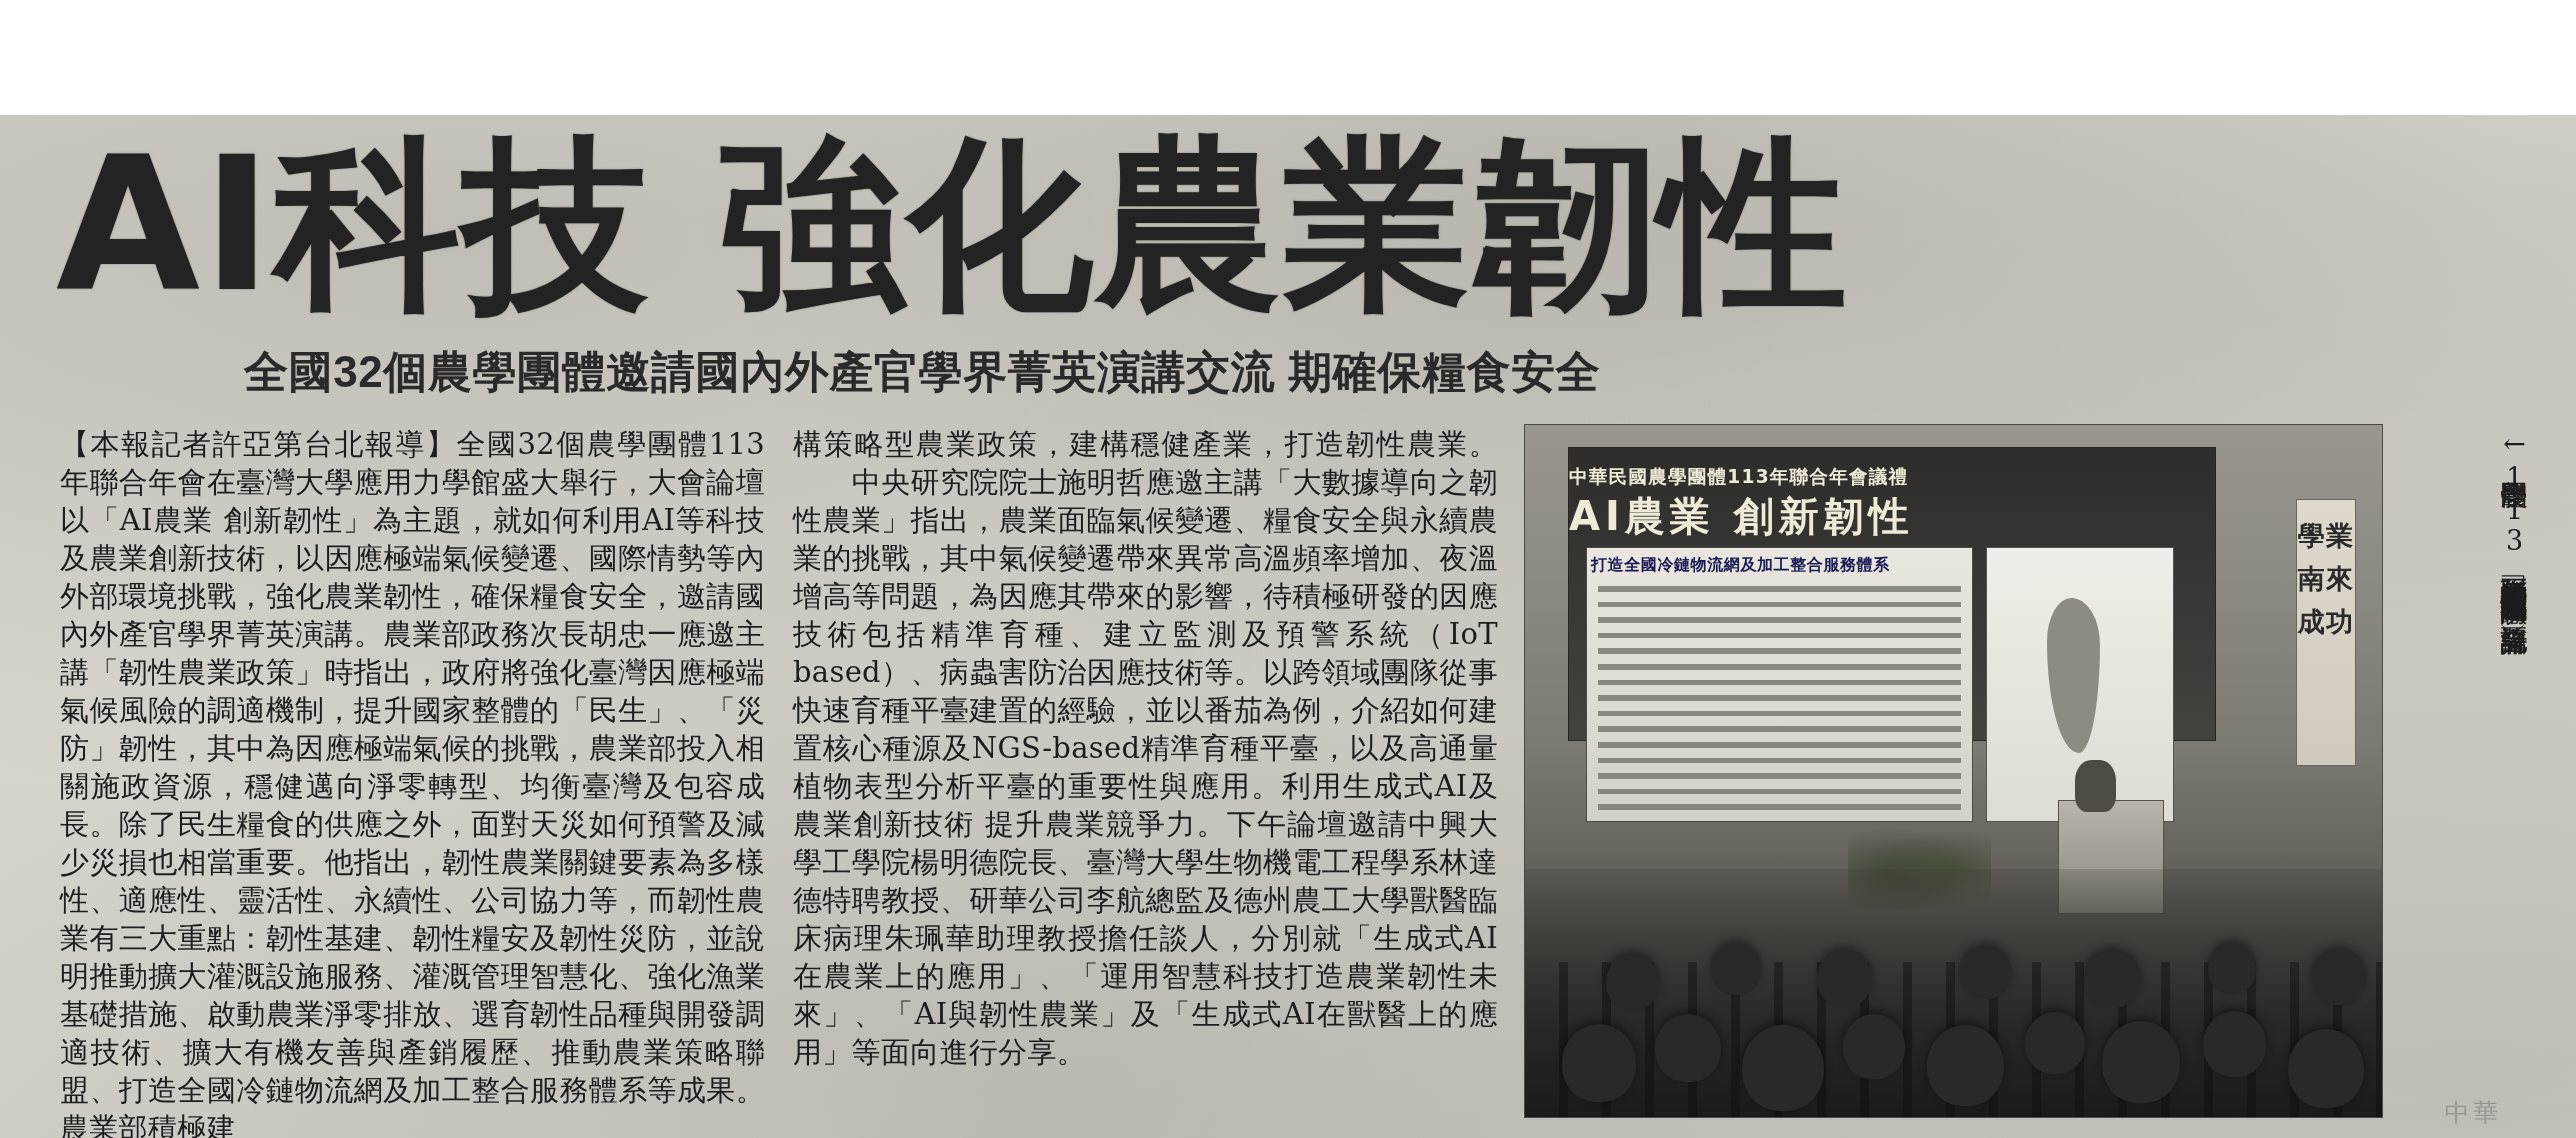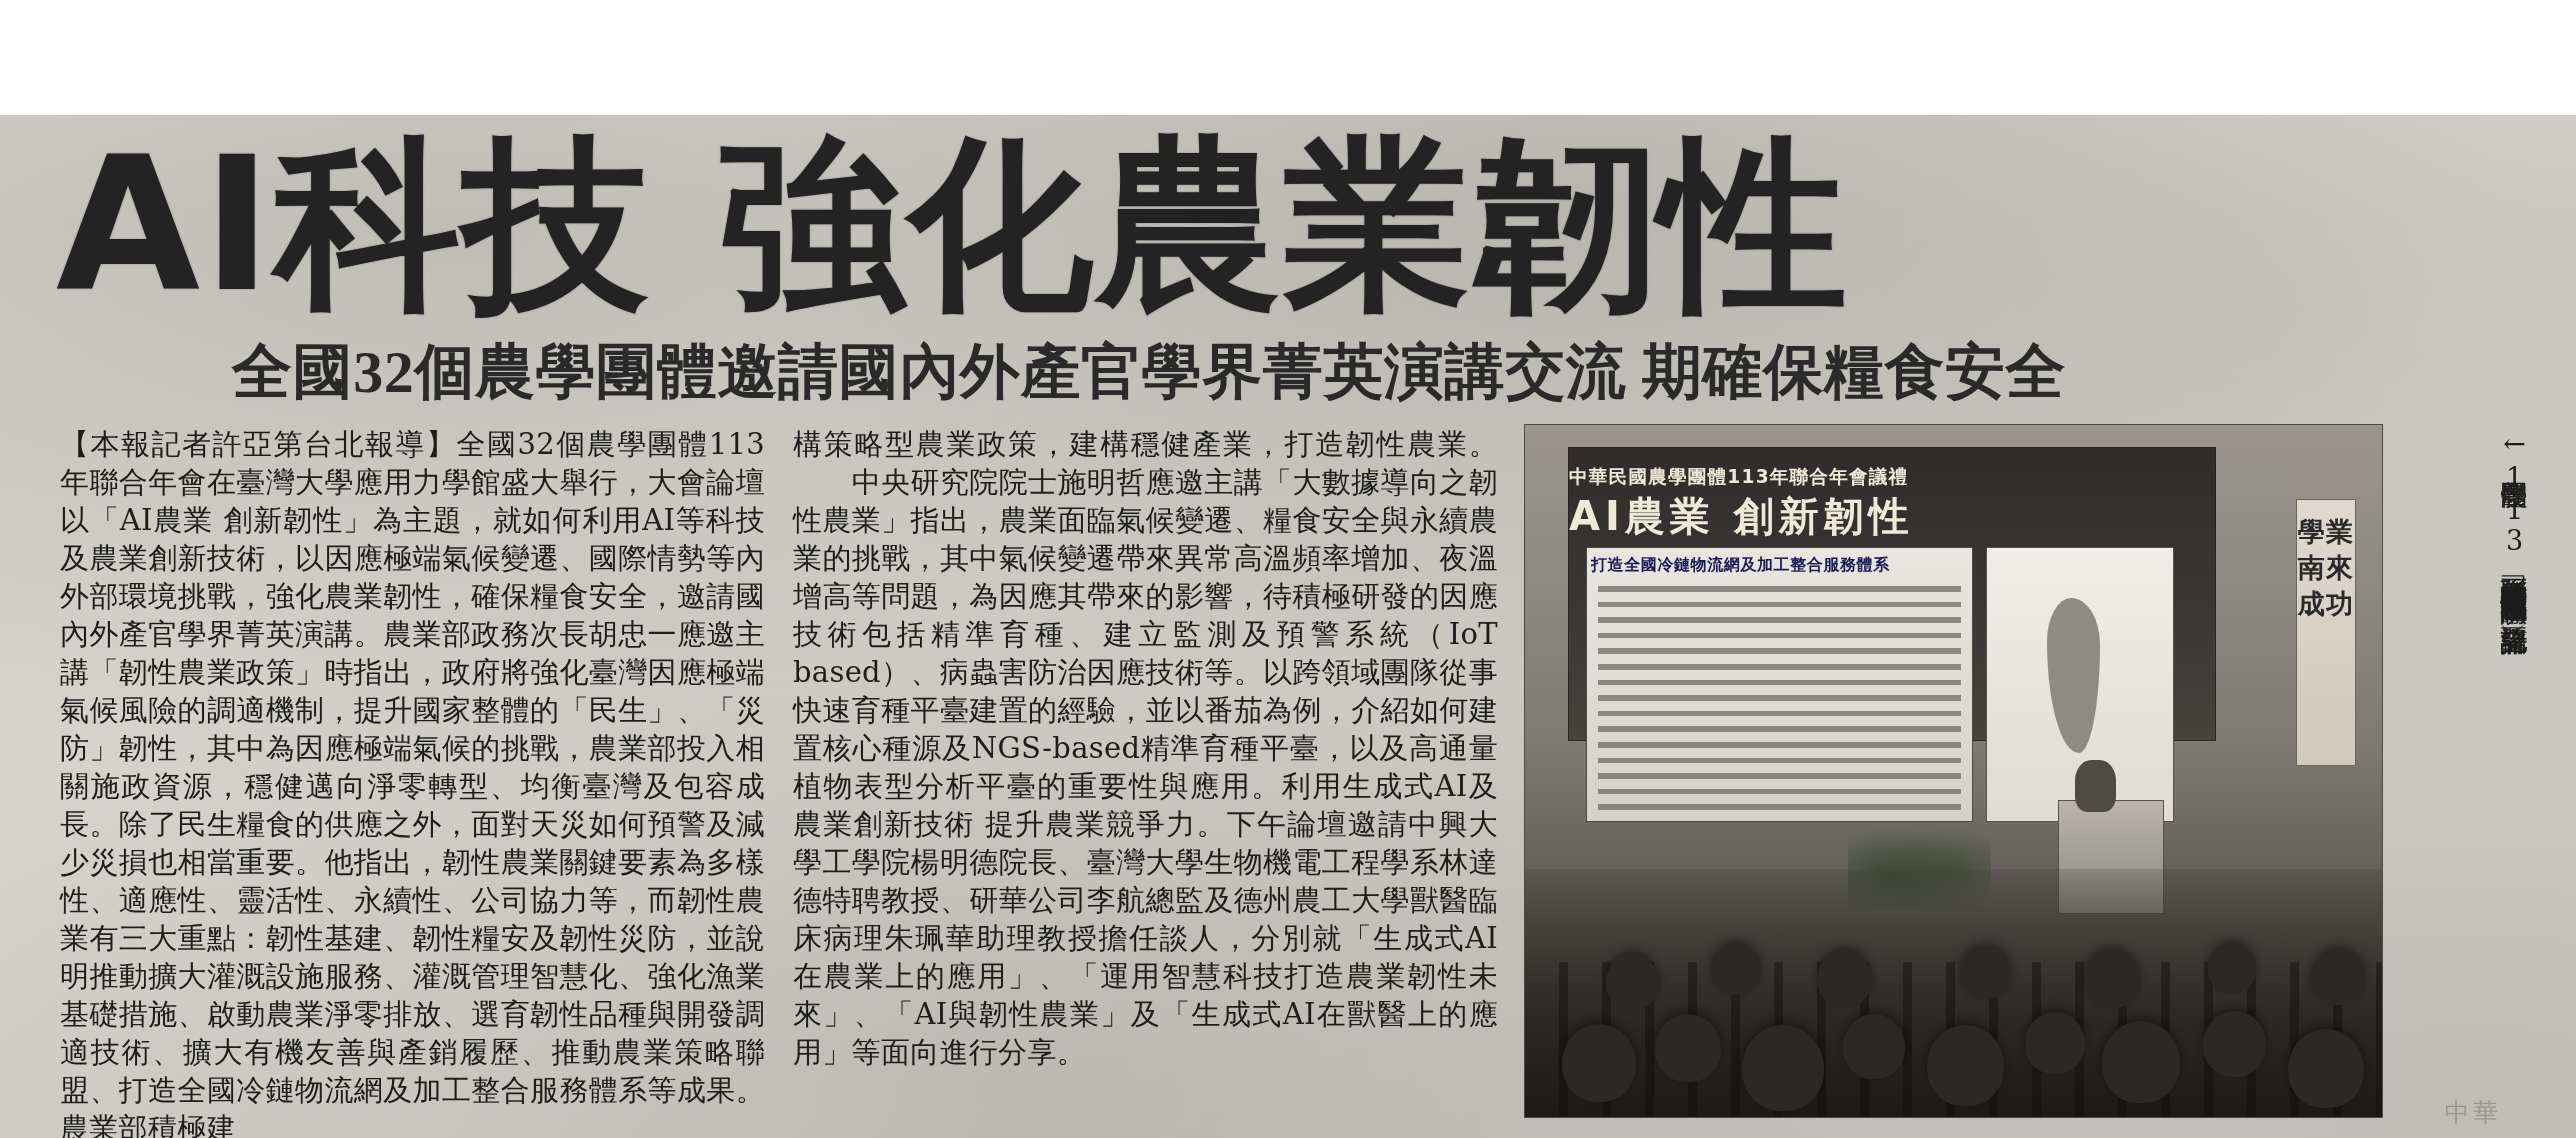--- a/index.html
+++ b/index.html
@@ -81,25 +81,25 @@
     font-size: 186px;
     line-height: 186px;
     font-weight: bold;
     color: #232323;
     letter-spacing: 2.5px;
     text-shadow: 0 0 1.9px rgba(0,0,0,0.35);
     white-space: nowrap;
   }
   .subheadline {
     position: absolute;
-    left: 232px;
+    left: 244px;
     top: 223px;
     width: 2235px;
-    font-family: Liberation Serif, serif;
-    font-size: 60px;
+    font-family: Liberation Sans, sans-serif;
+    font-size: 44px;
     line-height: 68px;
     font-weight: bold;
     color: #2a2a2a;
     white-space: nowrap;
     letter-spacing: 0.6px;
   }
 
   
   .article {
     position: absolute;
@@ -210,21 +210,21 @@
   }
   .side-banner {
     position: absolute;
     right: 26px; top: 74px;
     width: 60px; height: 267px;
     background: linear-gradient(180deg, #ded9cc 0%, #cfcabd 100%);
     border: 1.2px solid #6a665c;
     color: #2a2a2a;
     font-family: "DejaVu Sans", sans-serif;
     font-size: 27px;
-    line-height: 36px;
+    line-height: 43px;
     font-weight: bold;
     text-align: center;
     padding-top: 13.7px;
     box-sizing: border-box;
     letter-spacing: 1.2px;
   }
   .podium {
     position: absolute;
     left: 533px; top: 375px;
     width: 104px; height: 112px;

